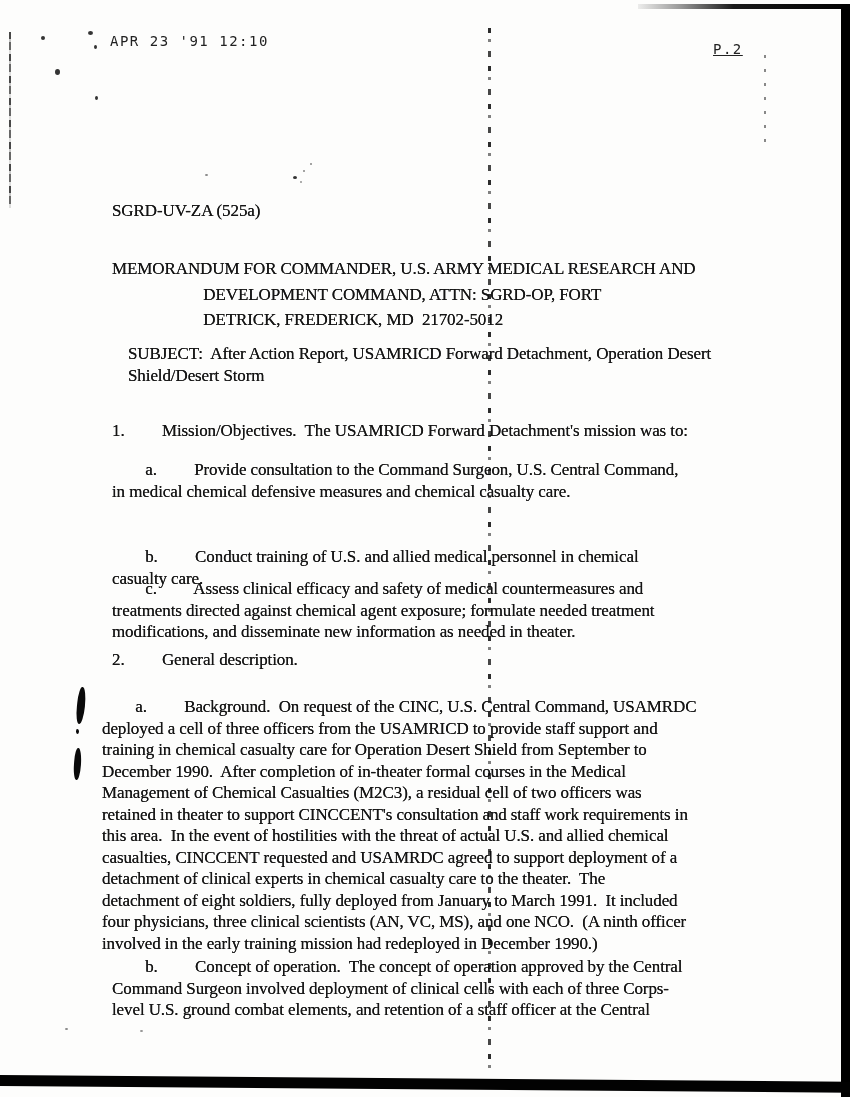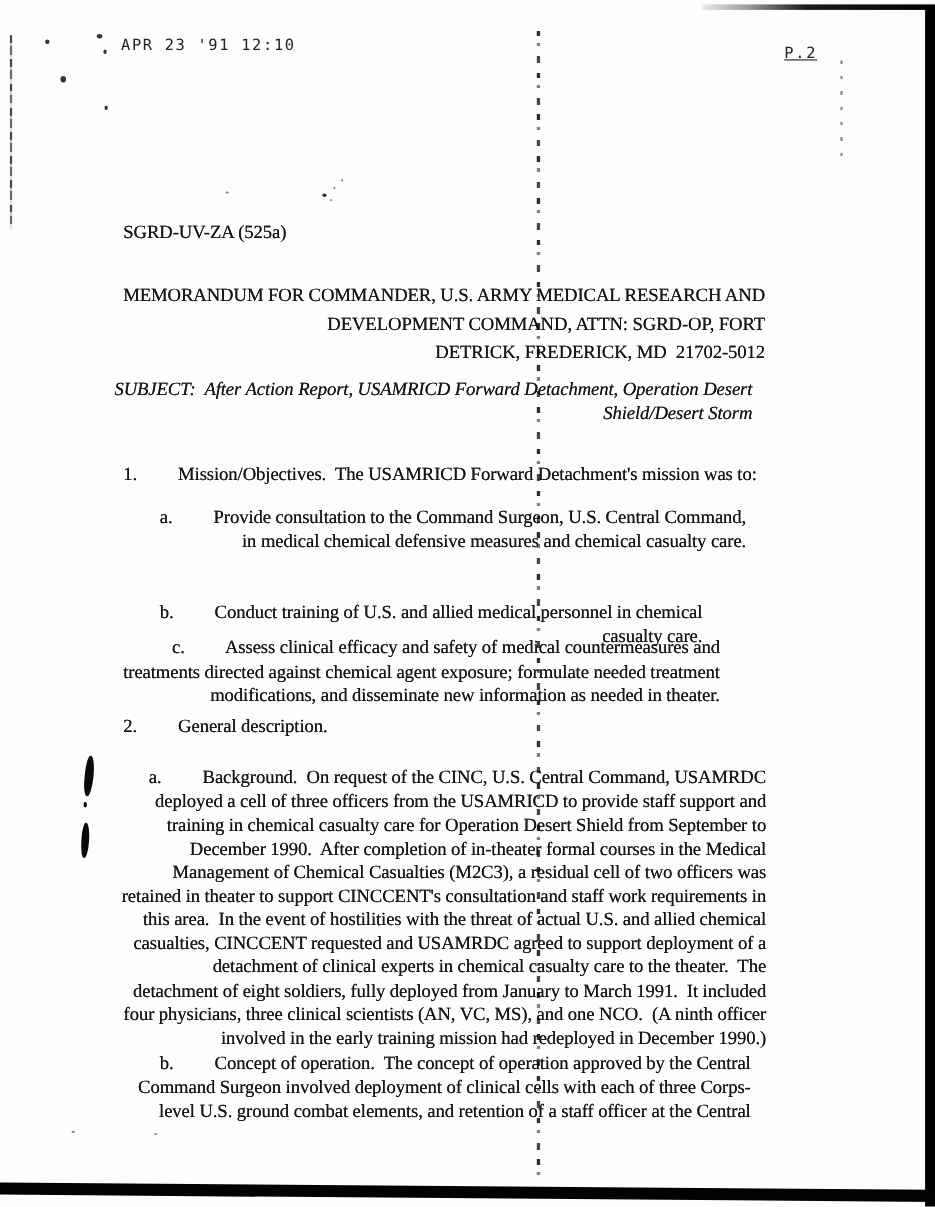--- a/index.html
+++ b/index.html
@@ -13,21 +13,20 @@
   
   .doc-text {
     position: absolute;
     color: #151515;
     font-family: "Liberation Serif", serif;
     font-size: 17px;
     line-height: 21.5px;
     white-space: pre;
     letter-spacing: -0.1px;
     text-shadow: 0 0 0.5px rgba(0,0,0,0.85);
-    text-align: right;
   }
   .memo-block { line-height: 25.5px; }
   
   .fax-text {
     position: absolute;
     color: #222;
     font-family: "DejaVu Sans Mono", monospace;
     font-size: 14px;
     letter-spacing: 1.5px;
     white-space: pre;
@@ -77,21 +76,21 @@
 
 <div class="fax-text" style="left:110px; top:33px;text-align:center;">APR 23 '91 12:10</div>
 <div class="fax-text" style="left:713px; top:41px;text-decoration:underline;">P.2</div>
 
 <div class="doc-text" style="left:112px; top:200px;">SGRD-UV-ZA (525a)</div>
 
 <div class="doc-text memo-block" style="left:112px; top:256px;">MEMORANDUM FOR COMMANDER, U.S. ARMY MEDICAL RESEARCH AND
                       DEVELOPMENT COMMAND, ATTN: SGRD-OP, FORT
                       DETRICK, FREDERICK, MD  21702-5012</div>
 
-<div class="doc-text" style="left:104px; top:343px;font-style:italic;">SUBJECT:  After Action Report, USAMRICD Forward Detachment, Operation Desert
+<div class="doc-text" style="left:128px; top:343px;">SUBJECT:  After Action Report, USAMRICD Forward Detachment, Operation Desert
 Shield/Desert Storm</div>
 
 <div class="doc-text" style="left:112px; top:420px;">1.         Mission/Objectives.  The USAMRICD Forward Detachment's mission was to:</div>
 
 <div class="doc-text" style="left:112px; top:459px;">        a.         Provide consultation to the Command Surgeon, U.S. Central Command,
 in medical chemical defensive measures and chemical casualty care.</div>
 
 <div class="doc-text" style="left:112px; top:518px;margin-top:28px;">        b.         Conduct training of U.S. and allied medical personnel in chemical
 casualty care.</div>
 

